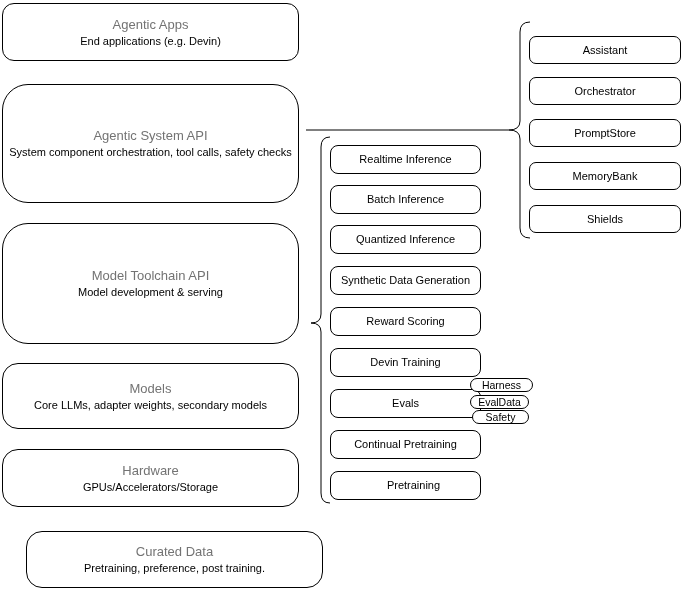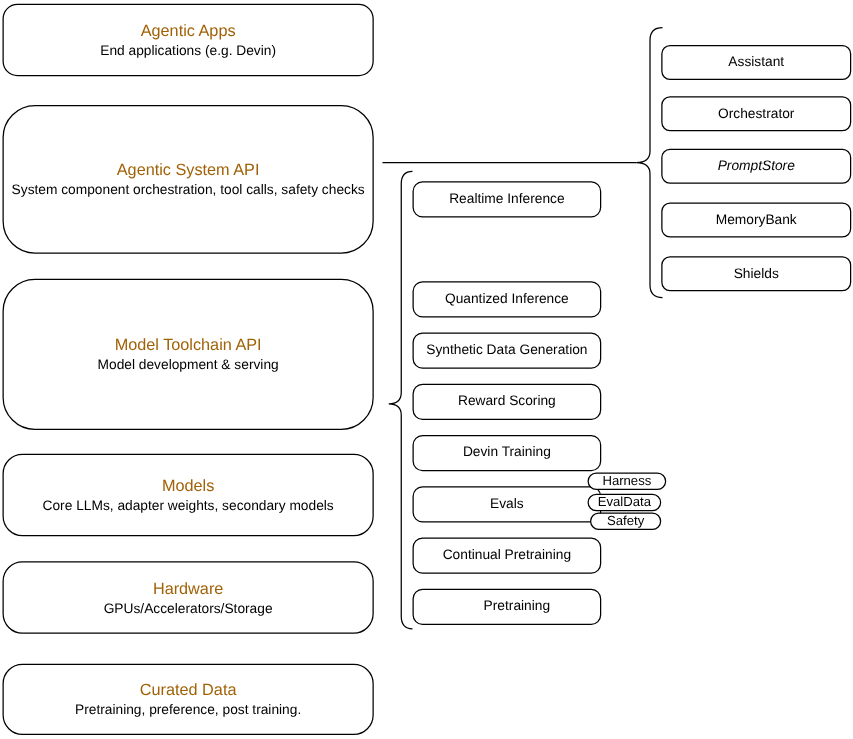--- a/index.html
+++ b/index.html
@@ -27,21 +27,21 @@
     background: #ffffff;
     display: flex;
     flex-direction: column;
     align-items: center;
     justify-content: center;
     text-align: center;
   }
   .bigbox .title {
     font-size: 13px;
     line-height: 16px;
-    color: #a16207;
+    color: #737373;
     text-align: right;
   }
   .bigbox .subtitle {
     font-size: 11px;
     line-height: 13px;
     color: #000000;
     margin-top: 2px;
   }
   .midbox, .rightbox {
     position: absolute;
@@ -104,37 +104,38 @@
   <div class="bigbox" style="top:363px;height:66px;border-radius:16px;">
     <div class="title">Models</div>
     <div class="subtitle">Core LLMs, adapter weights, secondary models</div>
   </div>
 
   <div class="bigbox" style="top:449px;height:58px;border-radius:16px;">
     <div class="title">Hardware</div>
     <div class="subtitle">GPUs/Accelerators/Storage</div>
   </div>
 
-  <div class="bigbox" style="top:531px;height:57px;border-radius:16px;">
+  <div class="bigbox" style="top:531px;height:57px;border-radius:16px;margin-left:24px;">
     <div class="title">Curated Data</div>
     <div class="subtitle">Pretraining, preference, post training.</div>
   </div>
 
   <div class="midbox" style="top:145px;">Realtime Inference</div>
+  <div class="midbox" style="top:185px;">Batch Inference</div>
   <div class="midbox" style="top:225px;">Quantized Inference</div>
   <div class="midbox" style="top:266px;">Synthetic Data Generation</div>
   <div class="midbox" style="top:307px;">Reward Scoring</div>
   <div class="midbox" style="top:348px;">Devin Training</div>
   <div class="midbox" style="top:389px;">Evals</div>
   <div class="midbox" style="top:430px;">Continual Pretraining</div>
   <div class="midbox" style="top:471px;padding-left:16px;">Pretraining</div>
 
   <div class="pill" style="top:378px;left:470px;width:63px;">Harness</div>
   <div class="pill" style="top:395px;left:470px;width:59px;">EvalData</div>
   <div class="pill" style="top:410px;left:472px;width:57px;">Safety</div>
 
   <div class="rightbox" style="top:36px;">Assistant</div>
   <div class="rightbox" style="top:77px;">Orchestrator</div>
-  <div class="rightbox" style="top:119px;font-style:italic;">PromptStore</div>
+  <div class="rightbox" style="top:119px;">PromptStore</div>
   <div class="rightbox" style="top:162px;">MemoryBank</div>
   <div class="rightbox" style="top:205px;">Shields</div>
 
 </div>
 
 </body></html>

